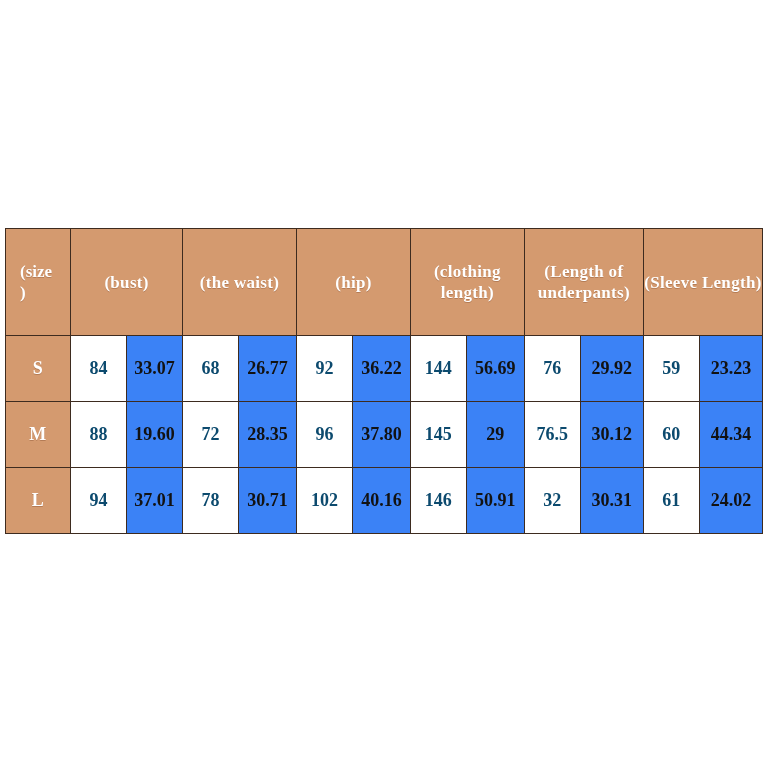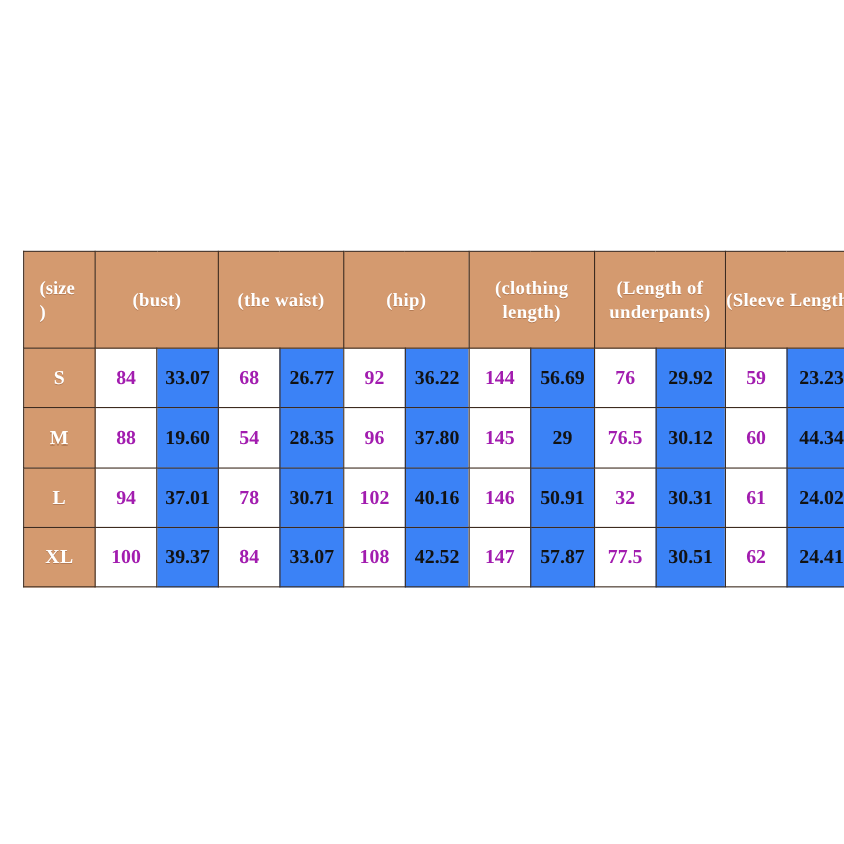--- a/index.html
+++ b/index.html
@@ -9,21 +9,21 @@
   body {
     width: 767px;
     height: 767px;
     background: #ffffff;
     font-family: "Liberation Serif", "DejaVu Serif", serif;
     overflow: hidden;
   }
 
   #chart-wrap {
     position: absolute;
-    left: 21px;
+    left: 5px;
     top: 228px;
     width: 703px;
     height: 306px;
   }
 
   table.size-chart {
     width: 758px;
     height: 306px;
     border-collapse: collapse;
     table-layout: fixed;
@@ -63,21 +63,21 @@
     background: #d49a6f;
     color: #ffffff;
     font-size: 18px;
     text-shadow: 0 1px 0 rgba(120,70,40,0.35);
     letter-spacing: 0.5px;
   }
 
   
   td.cm {
     background: #ffffff;
-    color: #a21caf;
+    color: #0c4a6e;
     font-size: 18px;
   }
   td.inch {
     background: #3b82f6;
     color: #121212;
     font-size: 18px;
   }
 
   tr.data-row { height: 35px; }
 </style>
@@ -128,21 +128,21 @@
         <td class="cm">76</td>
         <td class="inch">29.92</td>
         <td class="cm">59</td>
         <td class="inch">23.23</td>
       </tr>
 
       <tr class="data-row">
         <td class="size-label">M</td>
         <td class="cm">88</td>
         <td class="inch">19.60</td>
-        <td class="cm">54</td>
+        <td class="cm">72</td>
         <td class="inch">28.35</td>
         <td class="cm">96</td>
         <td class="inch">37.80</td>
         <td class="cm">145</td>
         <td class="inch">29</td>
         <td class="cm">76.5</td>
         <td class="inch">30.12</td>
         <td class="cm">60</td>
         <td class="inch">44.34</td>
       </tr>
@@ -156,32 +156,17 @@
         <td class="cm">102</td>
         <td class="inch">40.16</td>
         <td class="cm">146</td>
         <td class="inch">50.91</td>
         <td class="cm">32</td>
         <td class="inch">30.31</td>
         <td class="cm">61</td>
         <td class="inch">24.02</td>
       </tr>
 
-      <tr class="data-row">
-        <td class="size-label">XL</td>
-        <td class="cm">100</td>
-        <td class="inch">39.37</td>
-        <td class="cm">84</td>
-        <td class="inch">33.07</td>
-        <td class="cm">108</td>
-        <td class="inch">42.52</td>
-        <td class="cm">147</td>
-        <td class="inch">57.87</td>
-        <td class="cm">77.5</td>
-        <td class="inch">30.51</td>
-        <td class="cm">62</td>
-        <td class="inch">24.41</td>
-      </tr>
 
 
     </tbody>
   </table>
 </div>
 
 </body></html>

